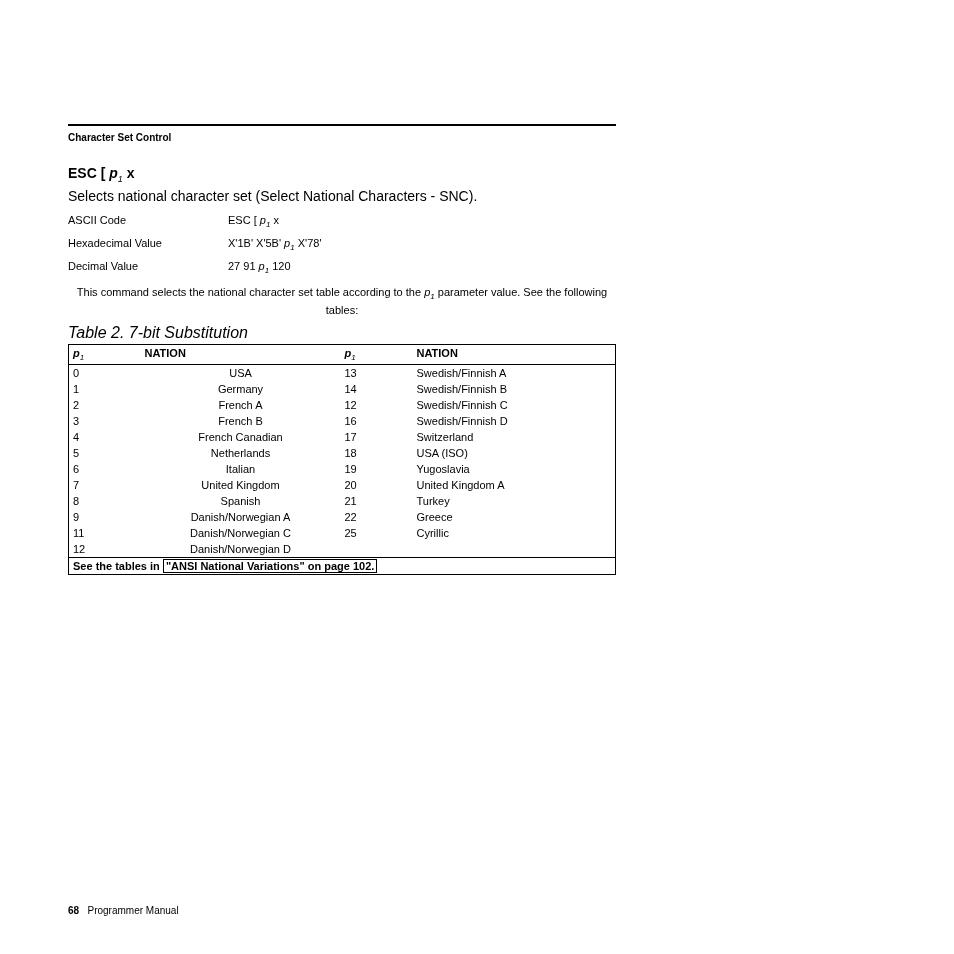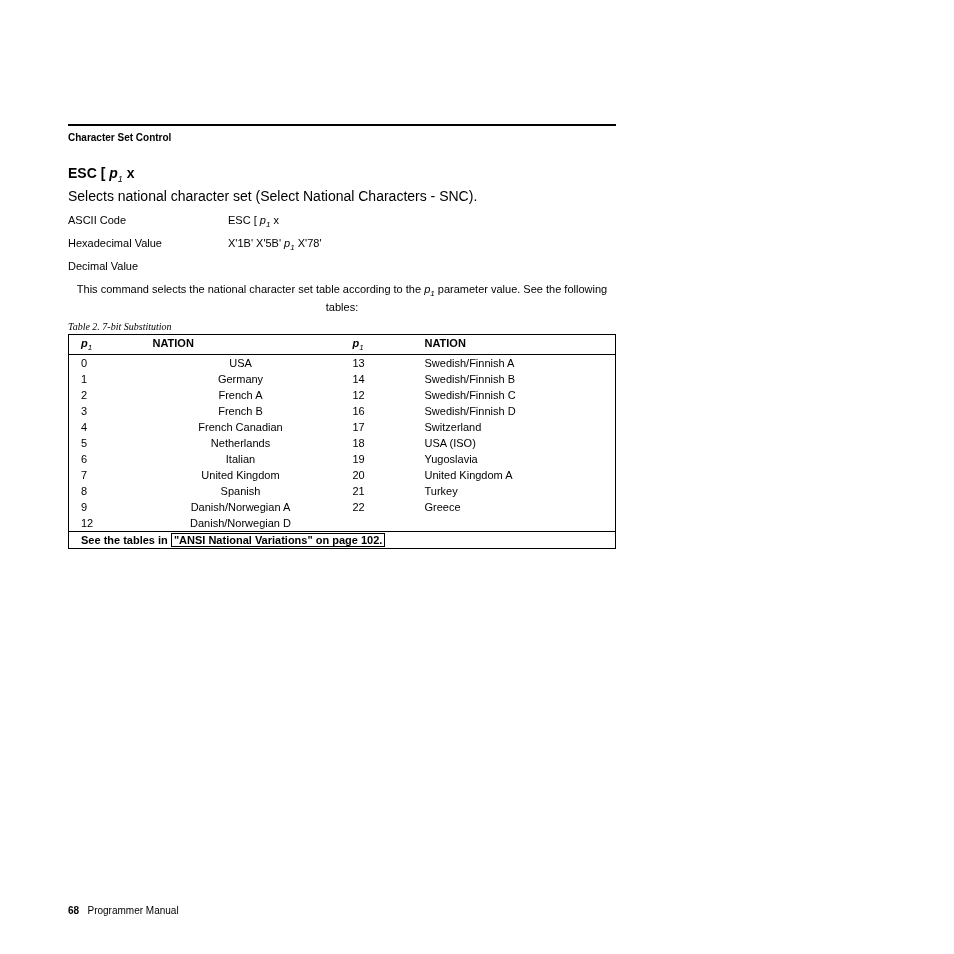--- a/index.html
+++ b/index.html
@@ -56,33 +56,32 @@
   .body-text {
     font-size: 11px;
     margin-top: 10px;
     margin-bottom: 6px;
     line-height: 1.35;
     text-align: center;
   }
   .body-text .p { font-style: italic; }
   .body-text .sub { font-size: 8px; vertical-align: sub; }
   .table-caption {
-    font-size: 10px;
+    font-size: 16px;
     font-style: italic;
     margin-bottom: 2px;
-    font-family: Liberation Serif, serif;
   }
   table.sub-table {
     width: 100%;
     border-collapse: collapse;
     font-size: 11px;
   }
   table.sub-table th, table.sub-table td {
     text-align: left;
-    padding: 2px 12px;
+    padding: 2px 4px;
     vertical-align: top;
   }
   table.sub-table thead th {
     border-top: 1px solid #000;
     border-bottom: 1px solid #000;
     font-weight: bold;
   }
   table.sub-table thead th .p { font-style: italic; }
   table.sub-table thead th .sub { font-size: 8px; vertical-align: sub; font-weight: normal; }
   table.sub-table td.col-left { border-left: 1px solid #000; width: 72px; }
@@ -135,20 +134,23 @@
       </div>
     </div>
     <div class="code-row">
       <div class="code-label">Hexadecimal Value</div>
       <div class="code-value">
         <span>X'1B' X'5B' </span><span class="p">p</span><span class="sub p">1</span><span> X'78'</span>
       </div>
     </div>
     <div class="code-row">
       <div class="code-label">Decimal Value</div>
+      <div class="code-value">
+        <span>27 91 </span><span class="p">p</span><span class="sub p">1</span><span> 120</span>
+      </div>
     </div>
   </div>
 
   <div class="body-text">
     <span>This command selects the national character set table according to the </span><span class="p">p</span><span class="sub p">1</span><span> parameter value. See the following tables:</span>
   </div>
 
   <div class="table-caption">Table 2. 7-bit Substitution</div>
 
   <table class="sub-table">
@@ -215,20 +217,26 @@
           <td class="col-p2">21</td>
           <td class="col-right">Turkey</td>
         </tr>
         <tr>
           <td class="col-left">9</td>
           <td class="col-n1">Danish/Norwegian A</td>
           <td class="col-p2">22</td>
           <td class="col-right">Greece</td>
         </tr>
         <tr>
+          <td class="col-left">11</td>
+          <td class="col-n1">Danish/Norwegian C</td>
+          <td class="col-p2">25</td>
+          <td class="col-right">Cyrillic</td>
+        </tr>
+        <tr>
           <td class="col-left">12</td>
           <td class="col-n1">Danish/Norwegian D</td>
           <td class="col-p2"></td>
           <td class="col-right"></td>
         </tr>
       </tbody>
     <tbody>
       <tr class="table-footer">
         <td colspan="4">
           <span>See the tables in </span><span class="link-box">"ANSI National Variations" on page 102.</span>

